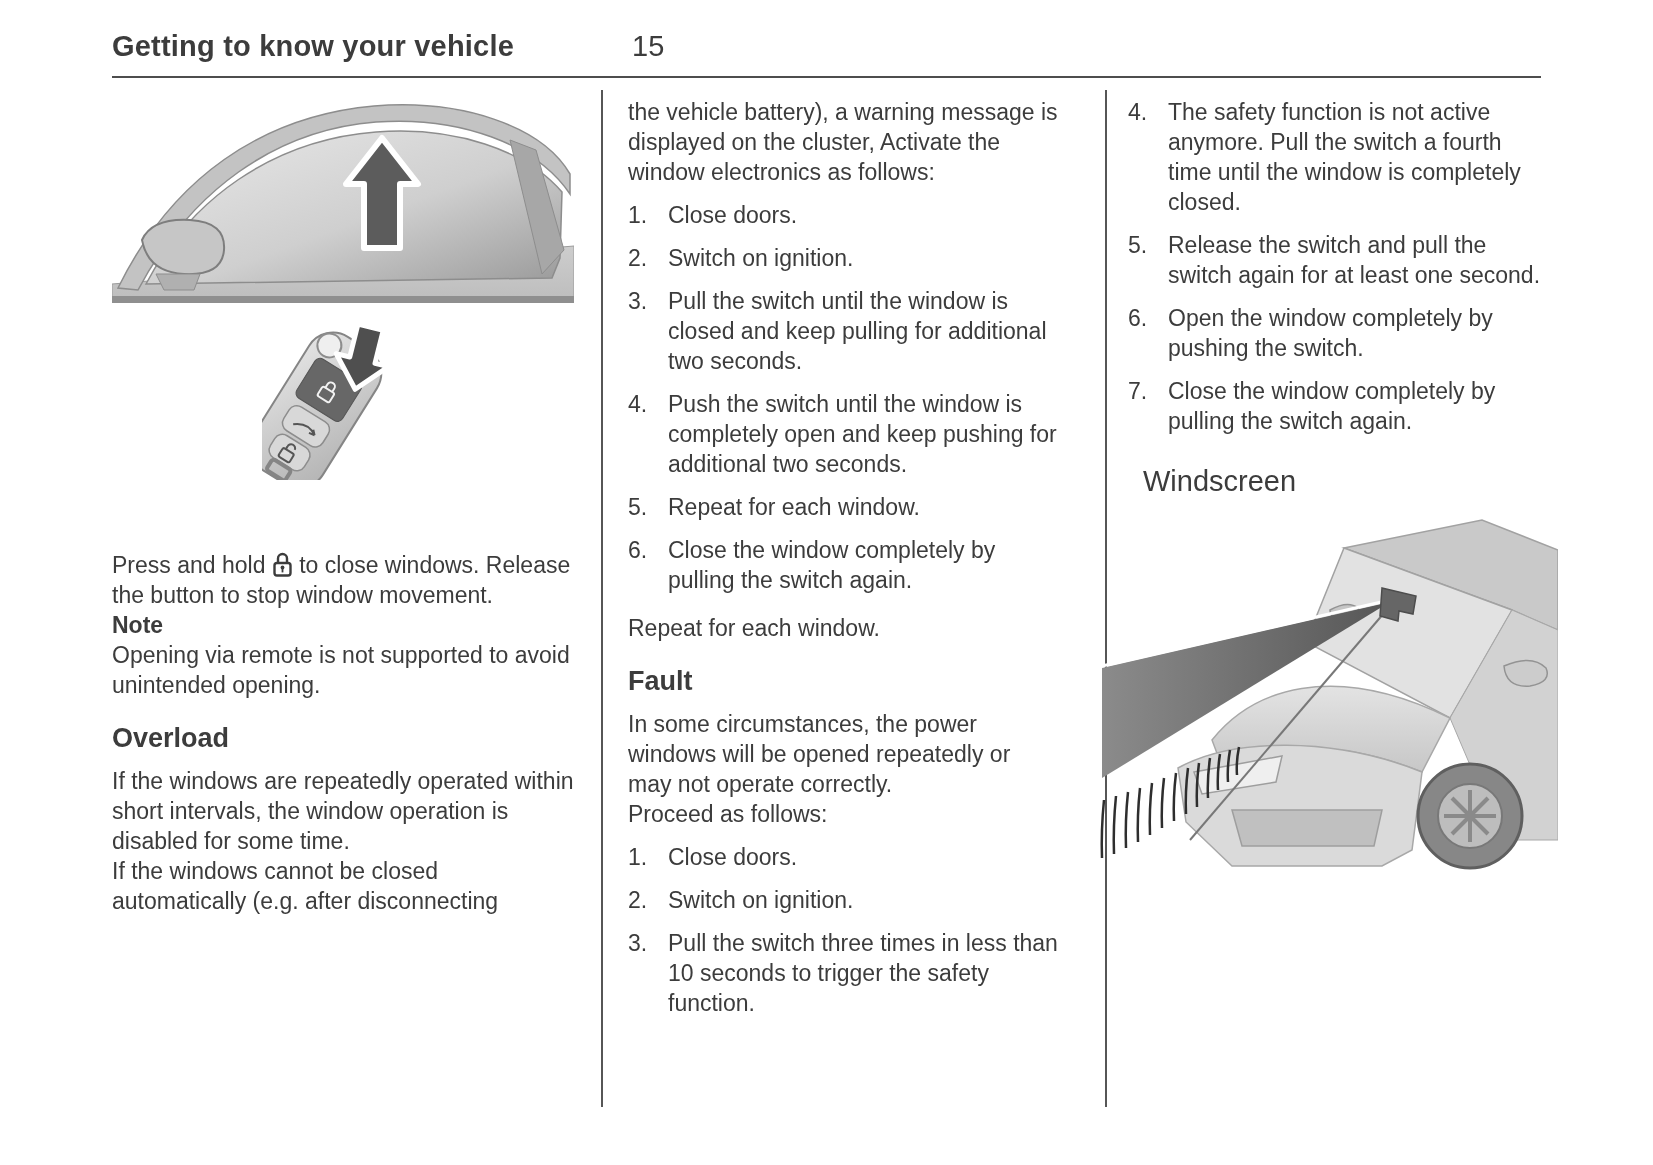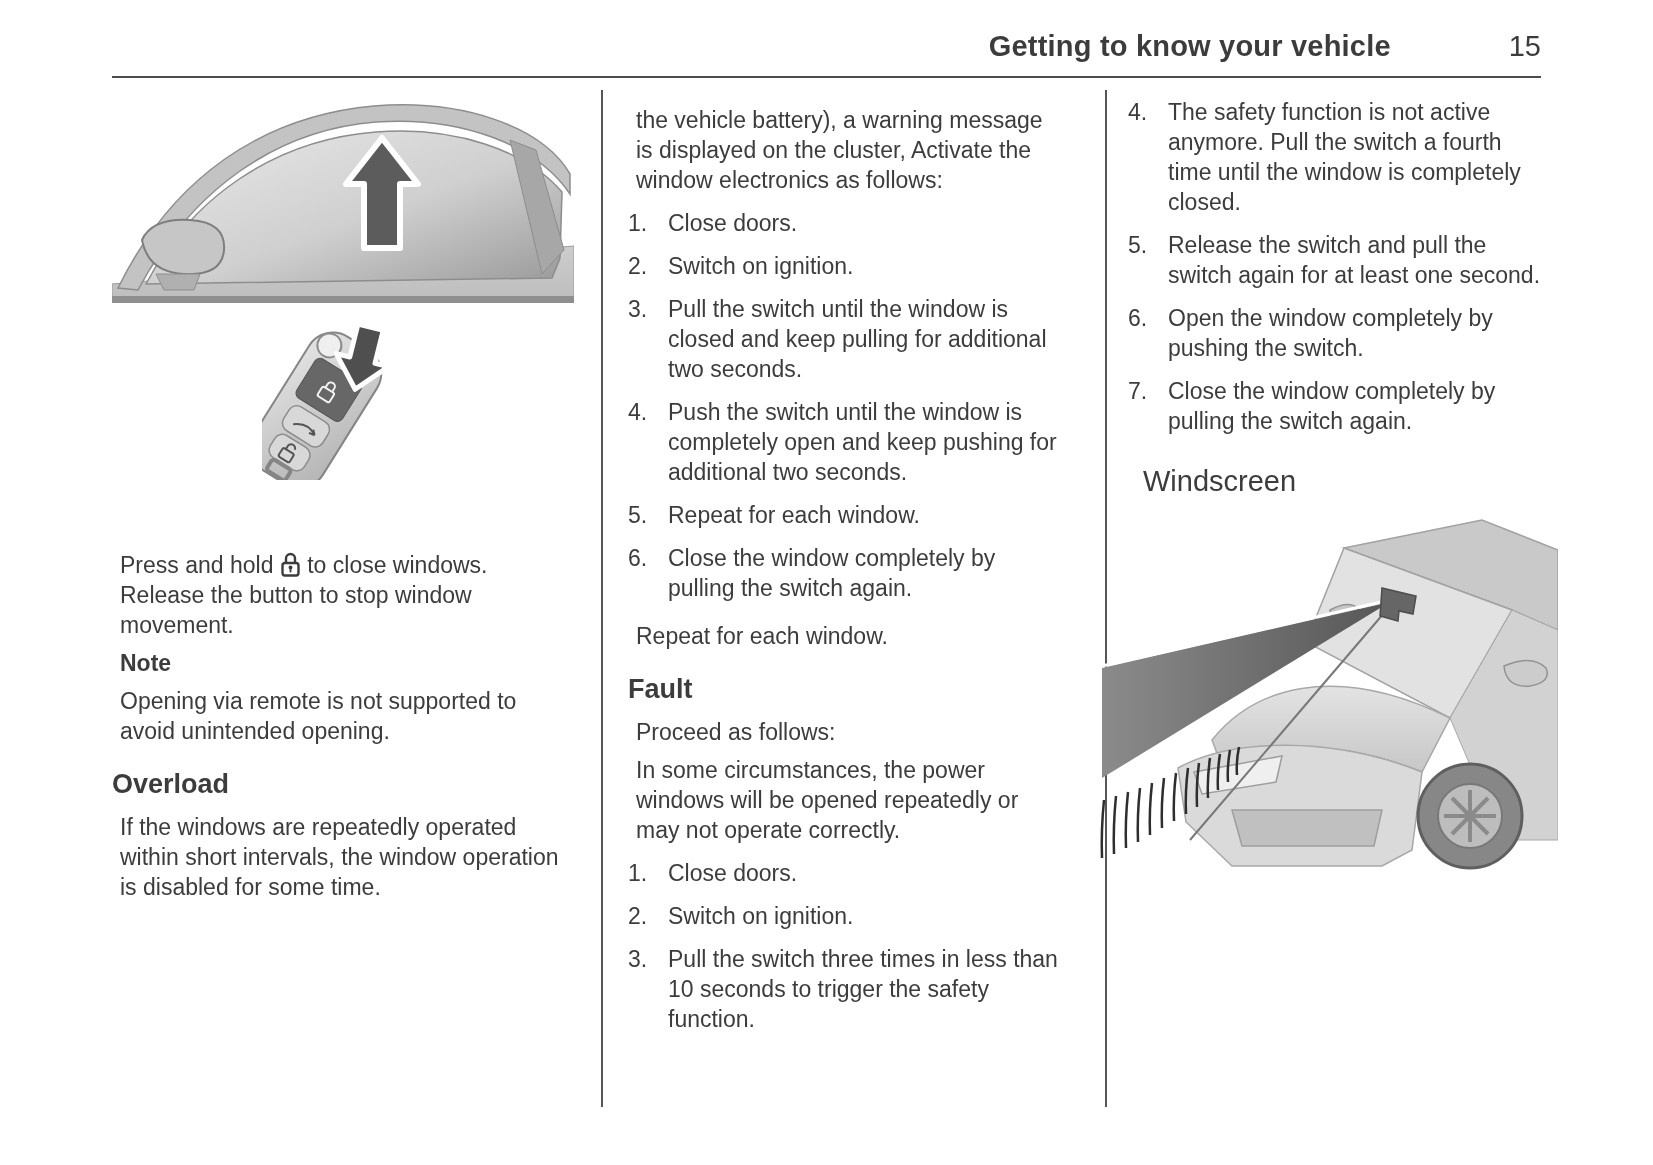--- a/index.html
+++ b/index.html
@@ -7,35 +7,35 @@
     position:relative;
     width:1653px;height:1165px;
     background:#ffffff;
     font-family:"Liberation Sans", sans-serif;
     color:#3c3c3c;
     overflow:hidden;
   }
   
   .hdr{
     position:absolute;left:112px;top:30px;width:1429px;
-    display:flex;justify-content:flex-end;align-items:baseline;
+    display:flex;align-items:baseline;
   }
   .hdr-title{font-size:29px;font-weight:bold;letter-spacing:.2px;}
   .hdr-num{font-size:29px;font-weight:normal;margin-left:118px;}
   .hdr-rule{position:absolute;left:112px;top:76px;width:1429px;height:2px;background:#4d4d4d;}
   
   .vdiv{position:absolute;top:90px;width:2px;height:1017px;background:#565656;}
   .vdiv1{left:601px;}
   .vdiv2{left:1105px;}
   
   .col{position:absolute;top:88px;font-size:23px;line-height:30px;}
   .col1{left:112px;width:462px;}
   .col2{left:628px;width:432px;padding-top:9px;}
   .col3{left:1128px;width:420px;padding-top:9px;}
-  p{margin:8px;}
+  p{margin:0;}
   .h3{font-size:27px;font-weight:bold;line-height:32px;margin:22px 0 12px 0;}
   .h2{font-size:29px;font-weight:normal;line-height:38px;margin:26px 0 0 15px;}
   .bold{font-weight:bold;}
   .li{display:flex;margin-top:13px;}
   .li .num{flex:none;width:40px;}
   .li .txt{flex:1;}
   .list{margin-top:4px;}
   .standalone{margin-top:18px;}
   .firstpara{margin-top:70px;}
   .bodypara{margin-top:22px;}
@@ -130,20 +130,21 @@
           <circle cx="10.5" cy="16.5" r="1.9" fill="#3c3c3c"></circle>
           <rect x="9.6" y="17" width="1.8" height="4.4" fill="#3c3c3c"></rect>
         </svg><span> to close windows. Release the button to stop window movement.</span>
     </p>
     <p class="bold">Note</p>
     <p>Opening via remote is not supported to avoid unintended opening.</p>
 
     <div class="h3">Overload</div>
     <p>If the windows are repeatedly operated within short intervals, the window operation is disabled for some time.</p>
 
+    <p>If the windows cannot be closed automatically (e.g. after disconnecting</p>
   </div>
 
   <div class="col col2">
     <p>the vehicle battery), a warning message is displayed on the cluster, Activate the window electronics as follows:</p>
 
     <div class="list">
       <div class="li">
         <span class="num">1.</span>
         <span class="txt">Close doors.</span>
       </div>
@@ -165,22 +166,22 @@
       </div>
       <div class="li">
         <span class="num">6.</span>
         <span class="txt">Close the window completely by pulling the switch again.</span>
       </div>
     </div>
 
     <p class="standalone">Repeat for each window.</p>
 
     <div class="h3">Fault</div>
+    <p>In some circumstances, the power windows will be opened repeatedly or may not operate correctly.</p>
     <p>Proceed as follows:</p>
-    <p>In some circumstances, the power windows will be opened repeatedly or may not operate correctly.</p>
 
     <div class="list">
       <div class="li">
         <span class="num">1.</span>
         <span class="txt">Close doors.</span>
       </div>
       <div class="li">
         <span class="num">2.</span>
         <span class="txt">Switch on ignition.</span>
       </div>

